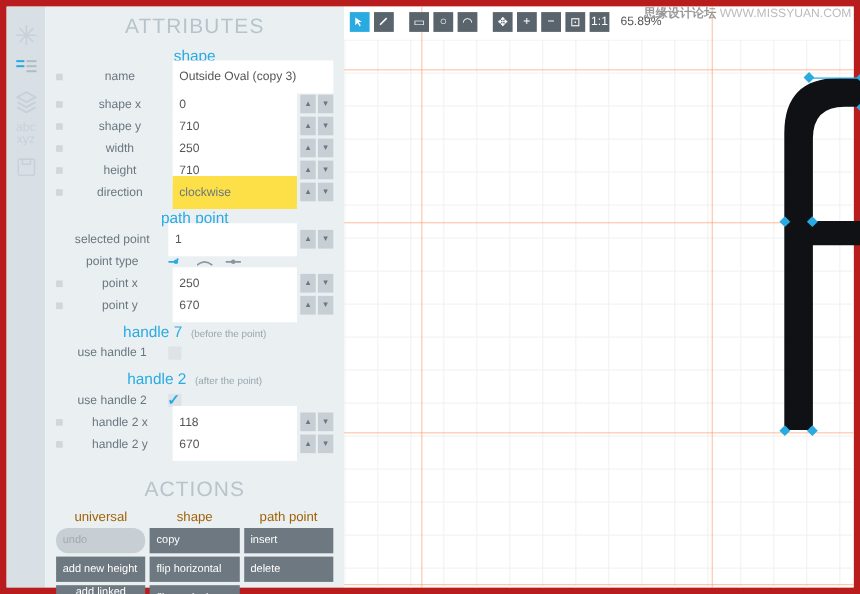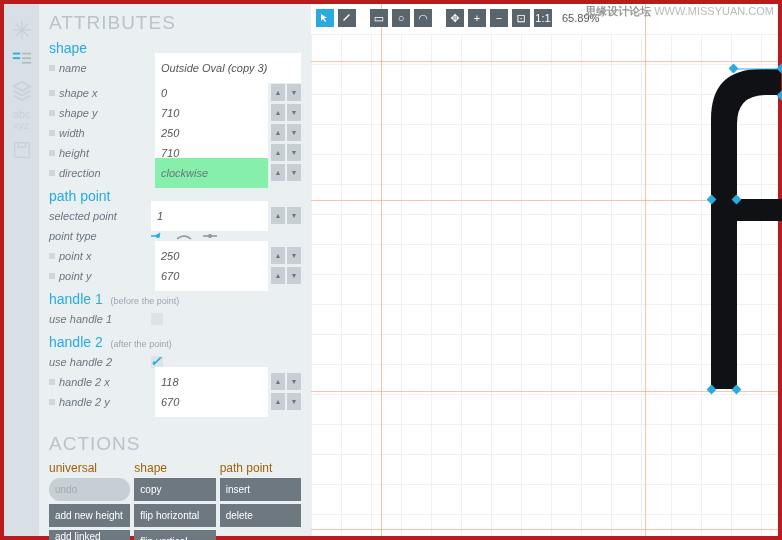--- a/index.html
+++ b/index.html
@@ -1,30 +1,30 @@
 <!DOCTYPE html>
 <html><head>
 <meta charset="utf-8">
 <style>
 * { box-sizing: border-box; margin: 0; padding: 0; font-family: "Segoe UI", Arial, sans-serif; }
 body { width: 782px; height: 540px; background: #fff; overflow: hidden; position: relative; }
-.app { display: flex; width: 100%; height: 100%; border: 4px solid #b91c1c; }
+.app { display: flex; width: 100%; height: 100%; border: 6px solid #b91c1c; text-align: center; }
 .iconbar { width: 35px; background: #d8e0e5; padding-top: 8px; }
 .iconbar .ib { width: 24px; height: 24px; margin: 6px auto; opacity: 0.4; display: flex; align-items: center; justify-content: center; color: #8a9aa5; font-size: 18px; }
 .iconbar .ib.active { opacity: 1; }
 .iconbar .ib svg { width: 22px; height: 22px; }
 .panel { width: 272px; background: #eaeff2; padding: 6px 10px 10px 10px; font-size: 11px; color: #555; }
 .hdr { color: #b8c4cc; font-size: 19px; font-weight: 300; letter-spacing: 1px; margin: 2px 0 6px 0; }
 .section { color: #29abe2; font-size: 14px; margin: 6px 0 2px 0; font-weight: 400; }
 .sub { color: #9aa6ae; font-size: 9px; margin-left: 4px; }
-.row { display: flex; align-items: center; height: 19px; margin: 1px 0; font-style: italic; }
+.row { display: flex; align-items: center; height: 19px; margin: 1px 0; }
 .row .dot { width: 6px; height: 6px; background: #d0d6da; margin-right: 4px; }
 .row .lbl { flex: 0 0 96px; color: #6a7780; font-size: 11px; }
 .row .val { flex: 1; background: #fff; height: 17px; padding: 15px 6px; font-size: 11px; color: #555; display: flex; align-items: center; }
-.row .gray { background: #86efac; color: #6a7780; }
+.row .gray { background: #fde047; color: #6a7780; }
 .row .spin { display: flex; margin-left: 3px; gap: 2px; }
 .row .spin .b { width: 14px; height: 17px; background: #c7cfd4; display: flex; align-items: center; justify-content: center; font-size: 7px; color: #6a7780; cursor: pointer; }
 .row .chk { width: 12px; height: 12px; background: #dde3e7; margin-left: 0; }
 .row .chk.on::after { content: "✓"; color: #29abe2; font-size: 14px; font-weight: bold; position: relative; top: -3px; left: -1px; }
 .ptype { display: flex; gap: 8px; margin-left: 0; }
 .actcols { display: flex; gap: 4px; margin-top: 4px; }
 .actcol { flex: 1; }
 .actcol .ah { color: #a16207; font-size: 12px; margin-bottom: 3px; }
 .actbtn { background: #6e7880; color: #fff; font-size: 10px; padding: 5px 6px; margin-bottom: 3px; cursor: pointer; height: 23px; display: flex; align-items: center; }
 .actbtn.dis { background: #c7cfd4; color: #a0aab0; border-radius: 11px; }
@@ -172,21 +172,21 @@
     <div class="row">
         <span class="dot"></span>
         <span class="lbl">point y</span>
         <span class="val">670</span>
         <span class="spin">
           <span class="b">▲</span>
           <span class="b">▼</span>
         </span>
       </div>
 
-    <div class="section"><span>handle 1</span> <span class="sub">(before the point)</span></div>
+    <div class="section"><span>handle 7</span> <span class="sub">(before the point)</span></div>
     <div class="row">
         <span class="lbl" style="flex-basis:102px">use handle 1</span>
         <span class="chk"></span>
       </div>
 
     <div class="section"><span>handle 2</span> <span class="sub">(after the point)</span></div>
     <div class="row">
         <span class="lbl" style="flex-basis:102px">use handle 2</span>
         <span class="chk on"></span>
       </div>

